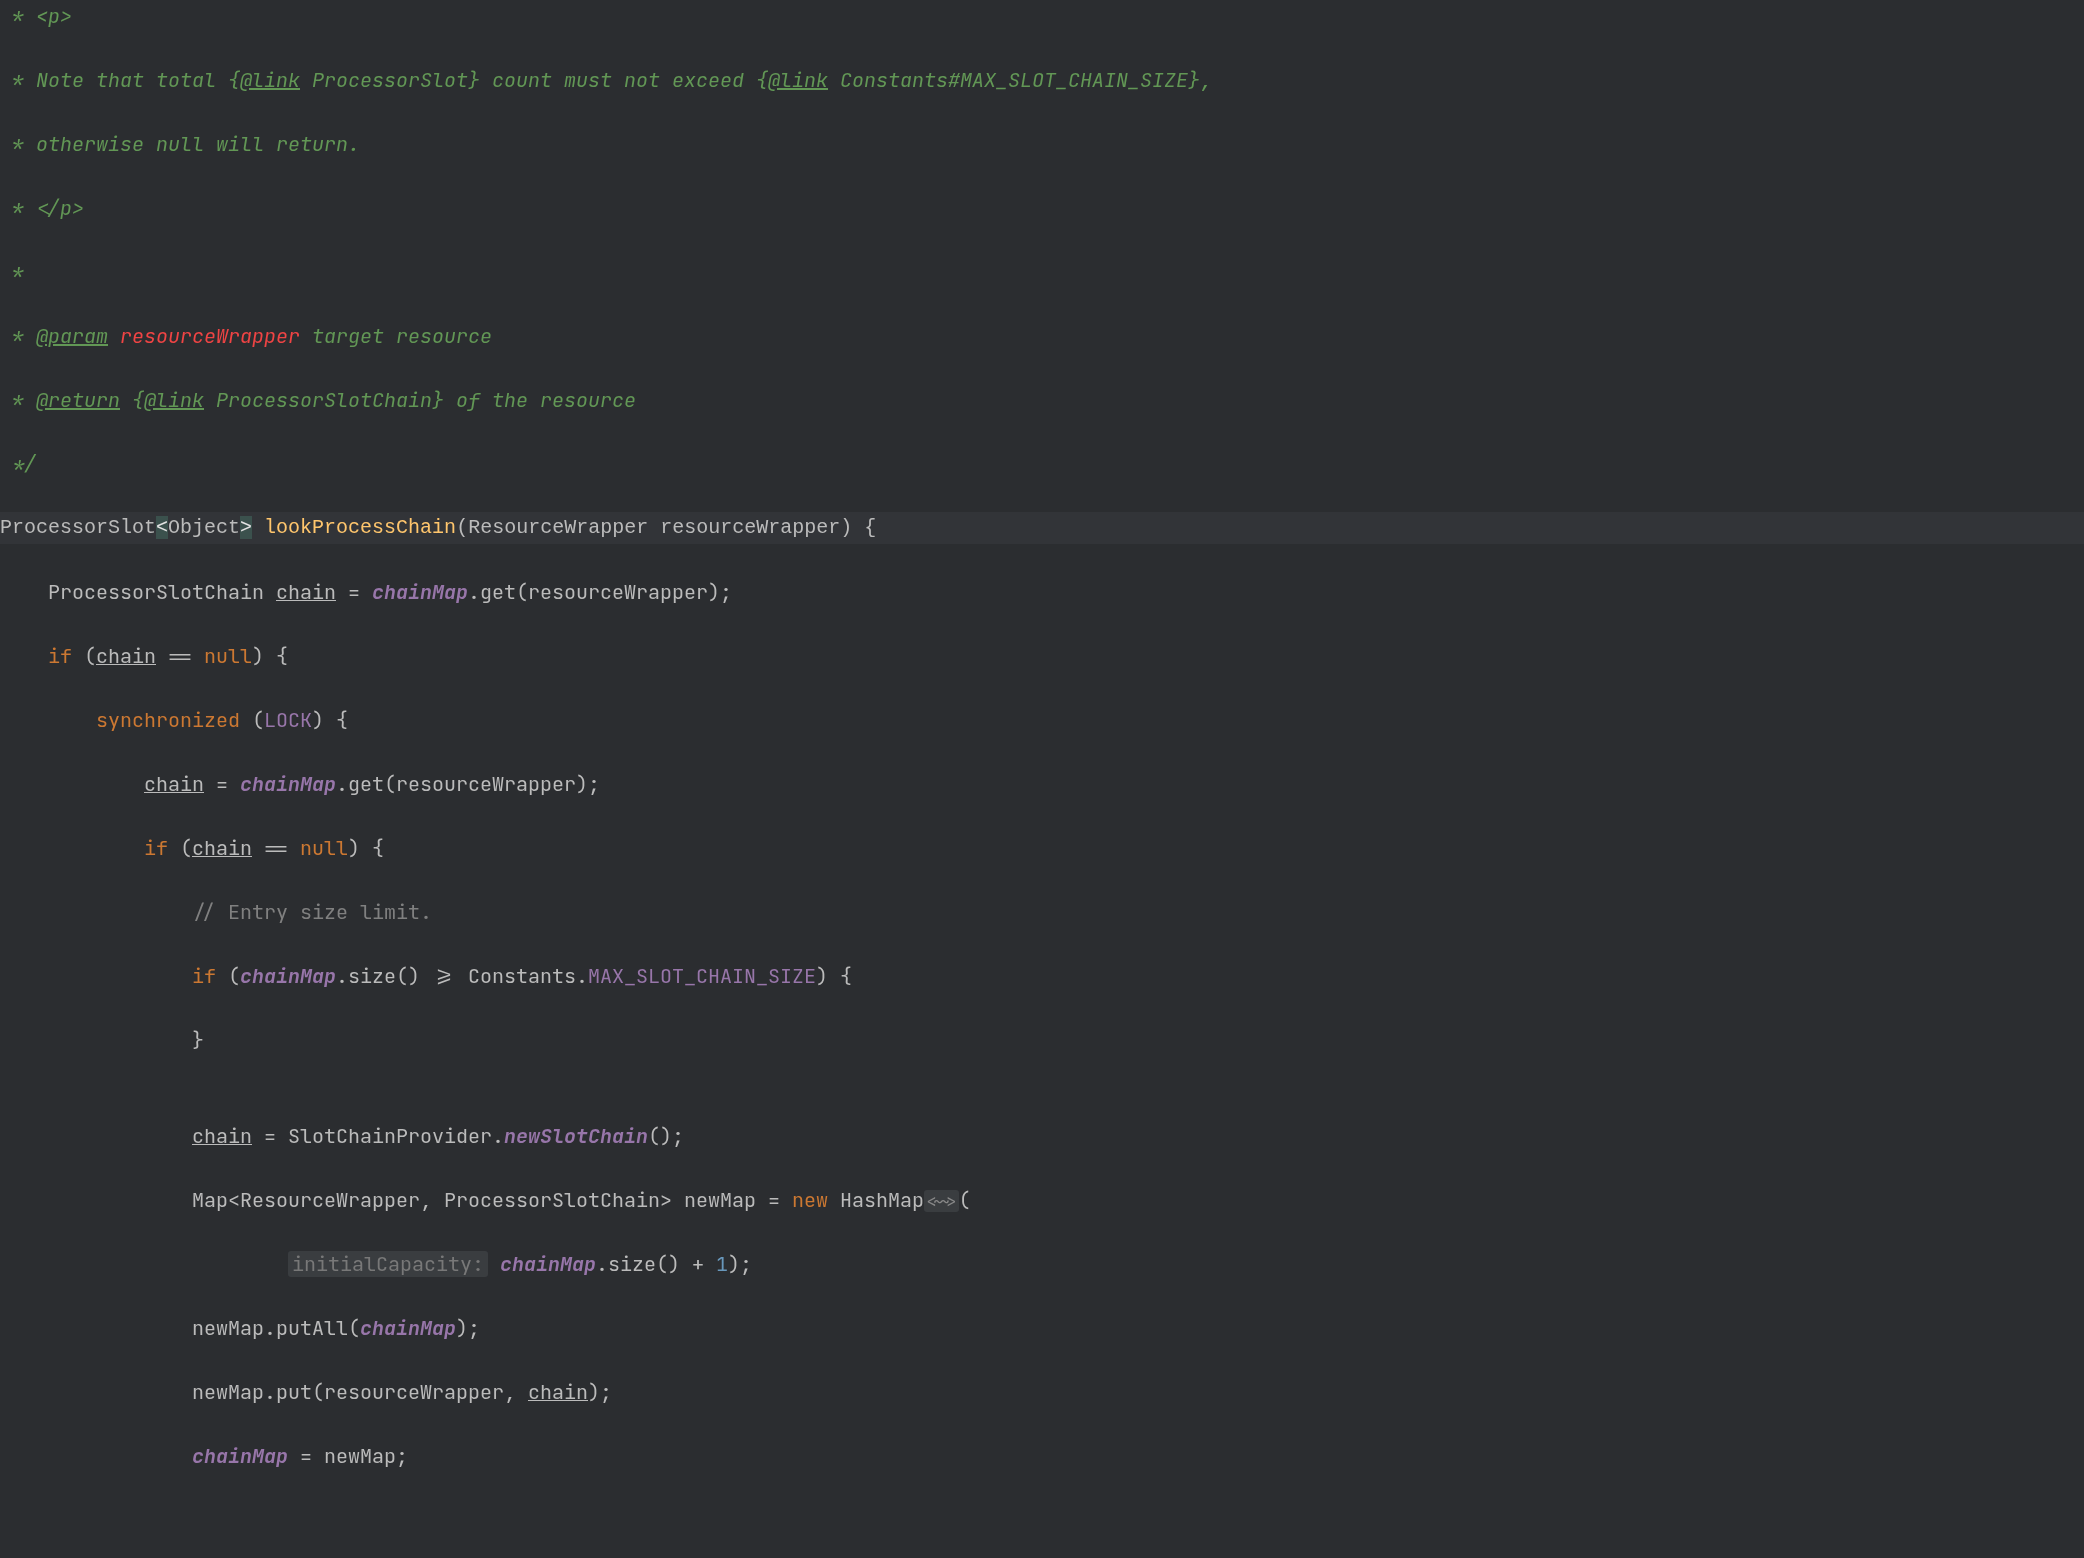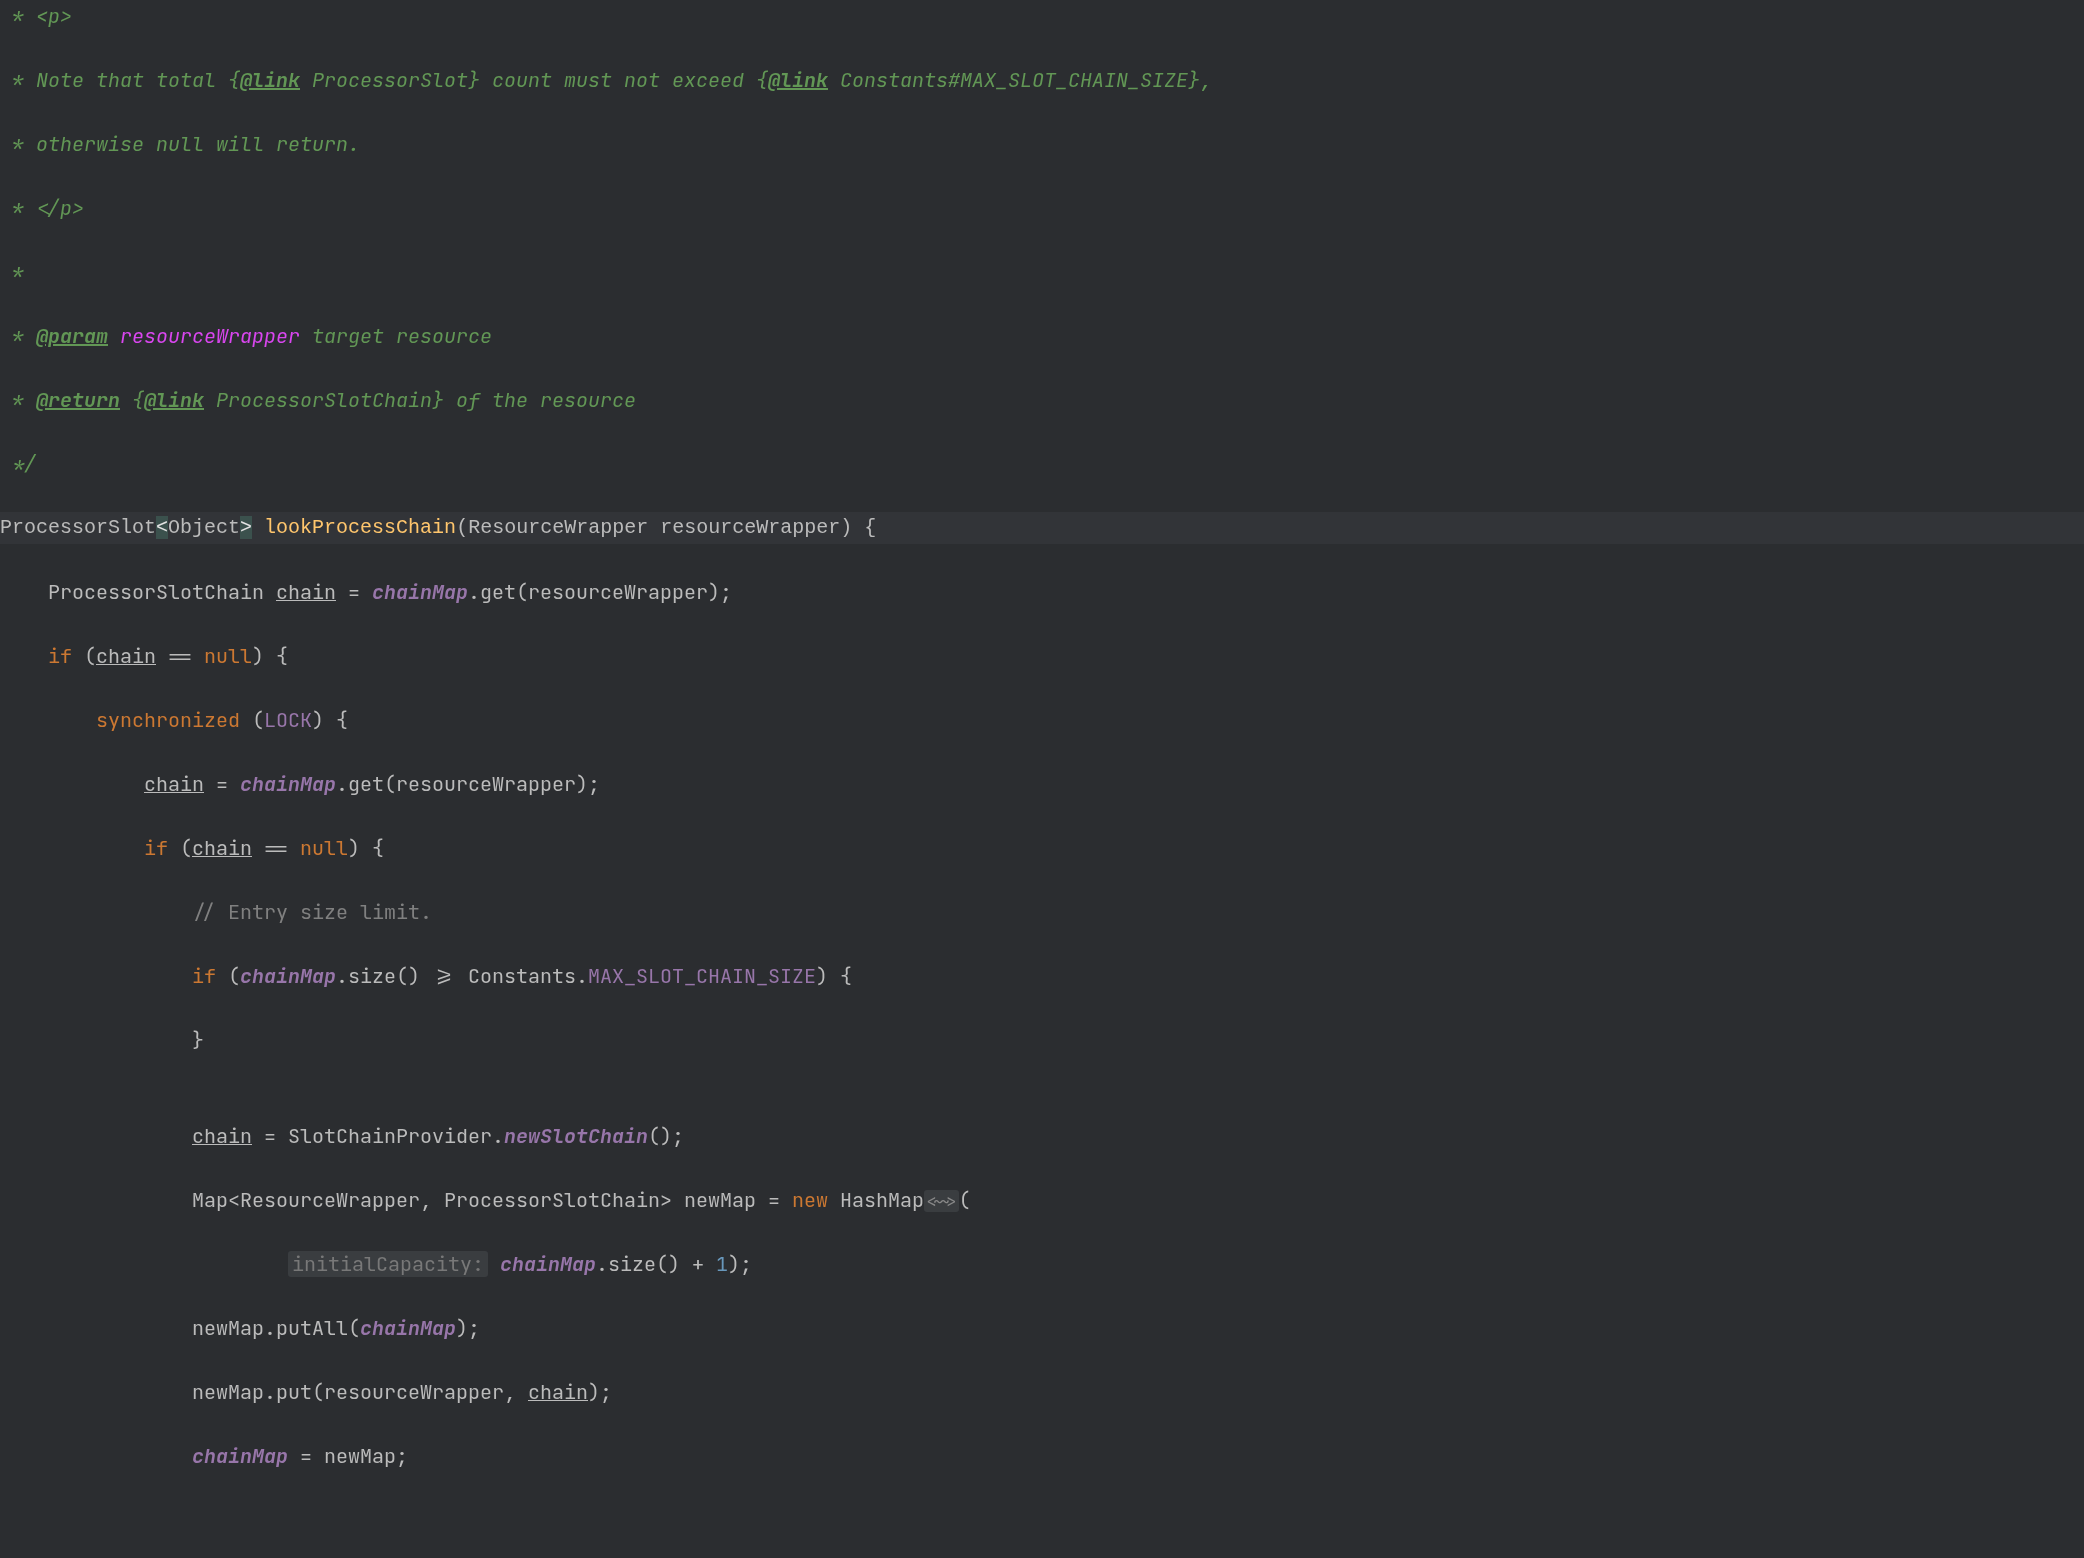--- a/index.html
+++ b/index.html
@@ -39,40 +39,40 @@
   }
   .line {
     display: block;
     padding: 0 0 0 0;
   }
   .hl-line {
     background: var(--bg-highlight-line);
     font-family: Liberation Mono, monospace;
   }
   .doc { color: var(--javadoc); font-style: italic; }
-  .doctag { color: var(--javadoc); font-style: italic; font-weight: bold; text-decoration: underline; margin-top: 48px; }
+  .doctag { color: var(--javadoc); font-style: italic; font-weight: normal; text-decoration: underline; margin-top: 48px; }
   .comment { color: var(--comment); margin-top: 38px; }
   .kw { color: var(--keyword); }
   .mname { color: var(--method-decl); }
   .fld { color: var(--purple); font-style: italic; font-weight: bold; }
   .const { color: var(--purple); }
   .uvar { text-decoration: underline; text-decoration-thickness: 1px; }
   .angle-hl { background: var(--angle-hl-bg); color: #e4e4e4; }
   .hint { background: var(--hint-bg); color: var(--param-hint); font-style: normal; border-radius: 3px; padding: 0 4px; }
   .hint-inline { background: var(--hint-bg); color: #888; border-radius: 3px; padding: 0 2px; font-size: 0.85em; }
 </style>
 </head>
 <body>
 
 <pre class="code"><span class="line"><span class="doc"> * &lt;p&gt;</span></span>
 <span class="line"><span class="doc"> * Note that total {</span><span class="doctag">@link</span><span class="doc"> ProcessorSlot} count must not exceed {</span><span class="doctag">@link</span><span class="doc"> Constants#MAX_SLOT_CHAIN_SIZE},</span></span>
 <span class="line"><span class="doc"> * otherwise null will return.</span></span>
 <span class="line"><span class="doc"> * &lt;/p&gt;</span></span>
 <span class="line"><span class="doc"> *</span></span>
-<span class="line"><span class="doc"> * </span><span class="doctag">@param</span><span style="color:#d946ef; font-style:italic;"> resourceWrapper</span><span class="doc"> target resource</span></span>
+<span class="line"><span class="doc"> * </span><span class="doctag">@param</span><span style="color:#ef4444; font-style:italic;"> resourceWrapper</span><span class="doc"> target resource</span></span>
 <span class="line"><span class="doc"> * </span><span class="doctag">@return</span><span class="doc"> {</span><span class="doctag">@link</span><span class="doc"> ProcessorSlotChain} of the resource</span></span>
 <span class="line"><span class="doc"> */</span></span>
 <span class="line hl-line"><span>ProcessorSlot</span><span class="angle-hl">&lt;</span><span>Object</span><span class="angle-hl">&gt;</span><span class="mname"> lookProcessChain</span><span>(ResourceWrapper resourceWrapper) {</span></span>
 <span class="line"><span>    ProcessorSlotChain </span><span class="uvar">chain</span><span> = </span><span class="fld">chainMap</span><span>.get(resourceWrapper);</span></span>
 <span class="line"><span>    </span><span class="kw">if</span><span> (</span><span class="uvar">chain</span><span> == </span><span class="kw">null</span><span>) {</span></span>
 <span class="line"><span>        </span><span class="kw">synchronized</span><span> (</span><span class="const">LOCK</span><span>) {</span></span>
 <span class="line"><span>            </span><span class="uvar">chain</span><span> = </span><span class="fld">chainMap</span><span>.get(resourceWrapper);</span></span>
 <span class="line"><span>            </span><span class="kw">if</span><span> (</span><span class="uvar">chain</span><span> == </span><span class="kw">null</span><span>) {</span></span>
 <span class="line"><span>                </span><span class="comment">// Entry size limit.</span></span>
 <span class="line"><span>                </span><span class="kw">if</span><span> (</span><span class="fld">chainMap</span><span>.size() &gt;= Constants.</span><span class="const">MAX_SLOT_CHAIN_SIZE</span><span>) {</span></span>

